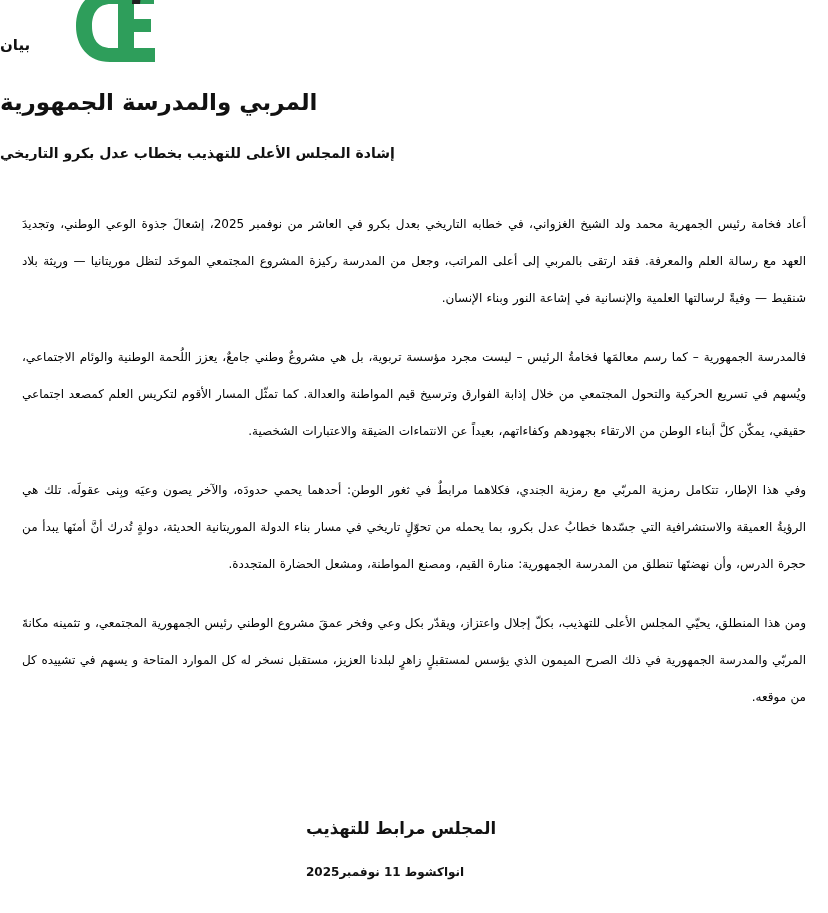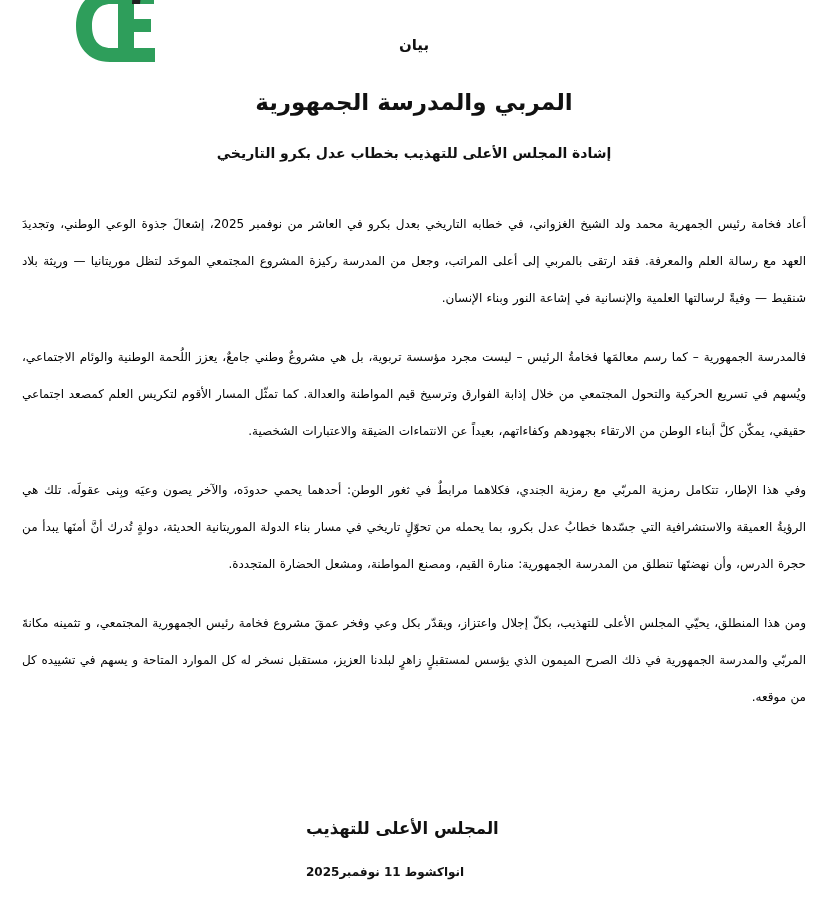--- a/index.html
+++ b/index.html
@@ -32,21 +32,21 @@
     height: 90px;
   }
   .logo-svg { display: block; }
 
   
   .headings {
     position: absolute;
     top: 36px;
     left: 0;
     width: 828px;
-    text-align: center;
+    text-align: left;
   }
   .doc-kicker {
     font-size: 15px;
     font-weight: bold;
     color: #111111;
     line-height: 1.2;
     margin: 0 0 34px 0;
     letter-spacing: 0;
   }
   .doc-title {
@@ -127,21 +127,21 @@
   <div class="headings">
     <div class="doc-kicker">بيان</div>
     <div class="doc-title">المربي والمدرسة الجمهورية</div>
     <div class="doc-subtitle">إشادة المجلس الأعلى للتهذيب بخطاب عدل بكرو التاريخي</div>
   </div>
 
   <div class="body-wrap">
     <p class="para">أعاد فخامة رئيس الجمهرية محمد ولد الشيخ الغزواني، في خطابه التاريخي بعدل بكرو في العاشر من نوفمبر 2025، إشعالَ جذوة الوعي الوطني، وتجديدَ العهد مع رسالة العلم والمعرفة. فقد ارتقى بالمربي إلى أعلى المراتب، وجعل من المدرسة ركيزة المشروع المجتمعي الموحَد لتظل موريتانيا — وريثة بلاد شنقيط — وفيةً لرسالتها العلمية والإنسانية في إشاعة النور وبناء الإنسان.</p>
     <p class="para">فالمدرسة الجمهورية – كما رسم معالمَها فخامةُ الرئيس – ليست مجرد مؤسسة تربوية، بل هي مشروعٌ وطني جامعٌ، يعزز اللُحمة الوطنية والوئام الاجتماعي، ويُسهم في تسريع الحركية والتحول المجتمعي من خلال إذابة الفوارق وترسيخ قيم المواطنة والعدالة. كما تمثّل المسار الأقوم لتكريس العلم كمصعد اجتماعي حقيقي، يمكّن كلَّ أبناء الوطن من الارتقاء بجهودهم وكفاءاتهم، بعيداً عن الانتماءات الضيقة والاعتبارات الشخصية.</p>
     <p class="para">وفي هذا الإطار، تتكامل رمزية المربّي مع رمزية الجندي، فكلاهما مرابطٌ في ثغور الوطن: أحدهما يحمي حدودَه، والآخر يصون وعيَه وبِنى عقولَه. تلك هي الرؤيةُ العميقة والاستشرافية التي جسّدها خطابُ عدل بكرو، بما يحمله من تحوّلٍ تاريخي في مسار بناء الدولة الموريتانية الحديثة، دولةٍ تُدرك أنَّ أمنَها يبدأ من حجرة الدرس، وأن نهضتَها تنطلق من المدرسة الجمهورية: منارة القيم، ومصنع المواطنة، ومشعل الحضارة المتجددة.</p>
-    <p class="para">ومن هذا المنطلق، يحيّي المجلس الأعلى للتهذيب، بكلّ إجلال واعتزاز، ويقدّر بكل وعي وفخر عمقَ مشروع فخامة رئيس الجمهورية المجتمعي، و تثمينه مكانةَ المربّي والمدرسة الجمهورية في ذلك الصرح الميمون الذي يؤسس لمستقبلٍ زاهرٍ لبلدنا العزيز،  مستقبل نسخر له كل الموارد المتاحة و يسهم في تشييده كل من موقعه.</p>
+    <p class="para">ومن هذا المنطلق، يحيّي المجلس الأعلى للتهذيب، بكلّ إجلال واعتزاز، ويقدّر بكل وعي وفخر عمقَ مشروع الوطني رئيس الجمهورية المجتمعي، و تثمينه مكانةَ المربّي والمدرسة الجمهورية في ذلك الصرح الميمون الذي يؤسس لمستقبلٍ زاهرٍ لبلدنا العزيز،  مستقبل نسخر له كل الموارد المتاحة و يسهم في تشييده كل من موقعه.</p>
   </div>
 
   <div class="signature">
-    <div class="sig-org">المجلس الأعلى للتهذيب</div>
+    <div class="sig-org">المجلس مرابط للتهذيب</div>
     <div class="sig-date">انواكشوط 11 نوفمبر2025</div>
   </div>
 
 </div>
 
 </body></html>

